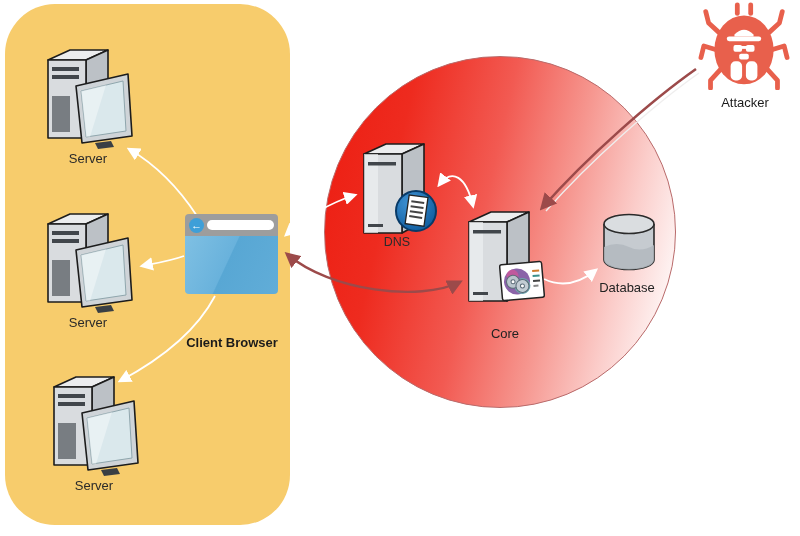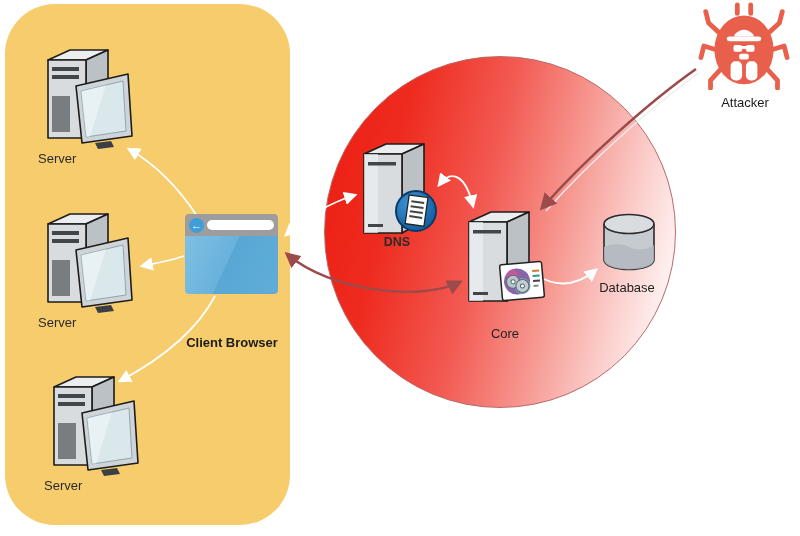--- a/index.html
+++ b/index.html
@@ -12,21 +12,21 @@
   .panel{
     position:absolute;left:5px;top:4px;width:285px;height:521px;
     background:#f7cc6c;border-radius:50px;z-index:1;
   }
   .panel-title{
     position:absolute;left:5px;top:7px;width:285px;text-align:center;
     font-size:13.5px;font-weight:bold;z-index:3;
   }
   
   .node{position:absolute;z-index:3;}
-  .node .lbl{position:absolute;font-size:13px;}
+  .node .lbl{position:absolute;text-align:center;font-size:13px;}
   .lbl-abs{position:absolute;text-align:center;font-size:13px;z-index:3;}
   
   .server1{left:38px;top:46px;}
   .server2{left:38px;top:210px;}
   .server3{left:44px;top:373px;}
   .server .icon{display:block;width:100px;height:104px;}
   .server .lbl{left:0;top:105px;width:100px;color:#2a2a2a;}
   
   .browser{left:185px;top:214px;width:93px;height:80px;border-radius:4px;overflow:hidden;z-index:3;position:absolute;}
   .browser-top{height:22px;background:#9d9d9d;display:flex;align-items:center;padding:0 4px;gap:3px;box-sizing:border-box;}
@@ -39,21 +39,21 @@
   .tunnel{
     position:absolute;left:324px;top:56px;width:352px;height:352px;border-radius:50%;
     border:1px solid #b96a6a;box-sizing:border-box;z-index:1;
     background:linear-gradient(103deg,#ed1c10 0%,#ee2b1f 22%,#f25a52 45%,#f69790 64%,#fbcdca 80%,#ffffff 96%);
   }
   .tunnel-title{position:absolute;left:324px;top:62px;width:352px;text-align:center;
     font-size:13.5px;font-weight:bold;z-index:3;}
   
   .dns-tower{left:358px;top:141px;}
   .dns-badge{left:394px;top:189px;}
-  .dns-lbl{left:362px;top:235px;width:70px;font-weight:bold;font-size:12.5px;color:#2b2b2b;}
+  .dns-lbl{left:362px;top:235px;width:70px;font-weight:normal;font-size:12.5px;color:#2b2b2b;}
   .core-tower{left:463px;top:209px;}
   .core-badge{left:499px;top:258px;}
   .core-lbl{left:470px;top:326px;width:70px;color:#222;}
   .database{left:600px;top:211px;}
   .db-lbl{left:592px;top:280px;width:70px;color:#222;}
   
   .attacker{left:698px;top:2px;}
   .attacker-lbl{left:700px;top:95px;width:90px;color:#1b1b1b;}
   
   .arrows{position:absolute;left:0;top:0;width:800px;height:536px;z-index:2;}

